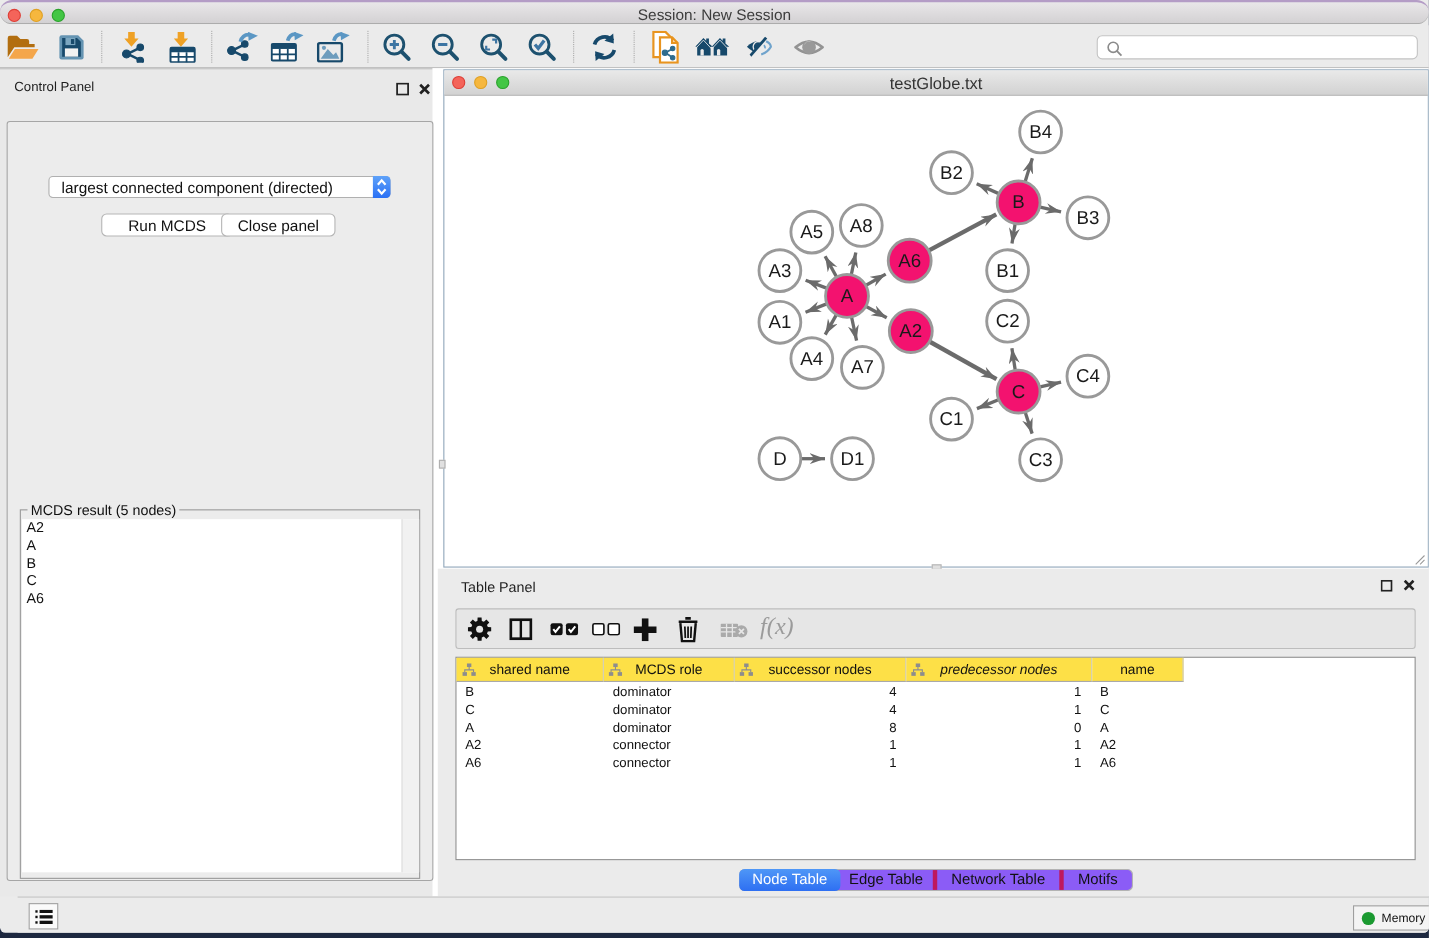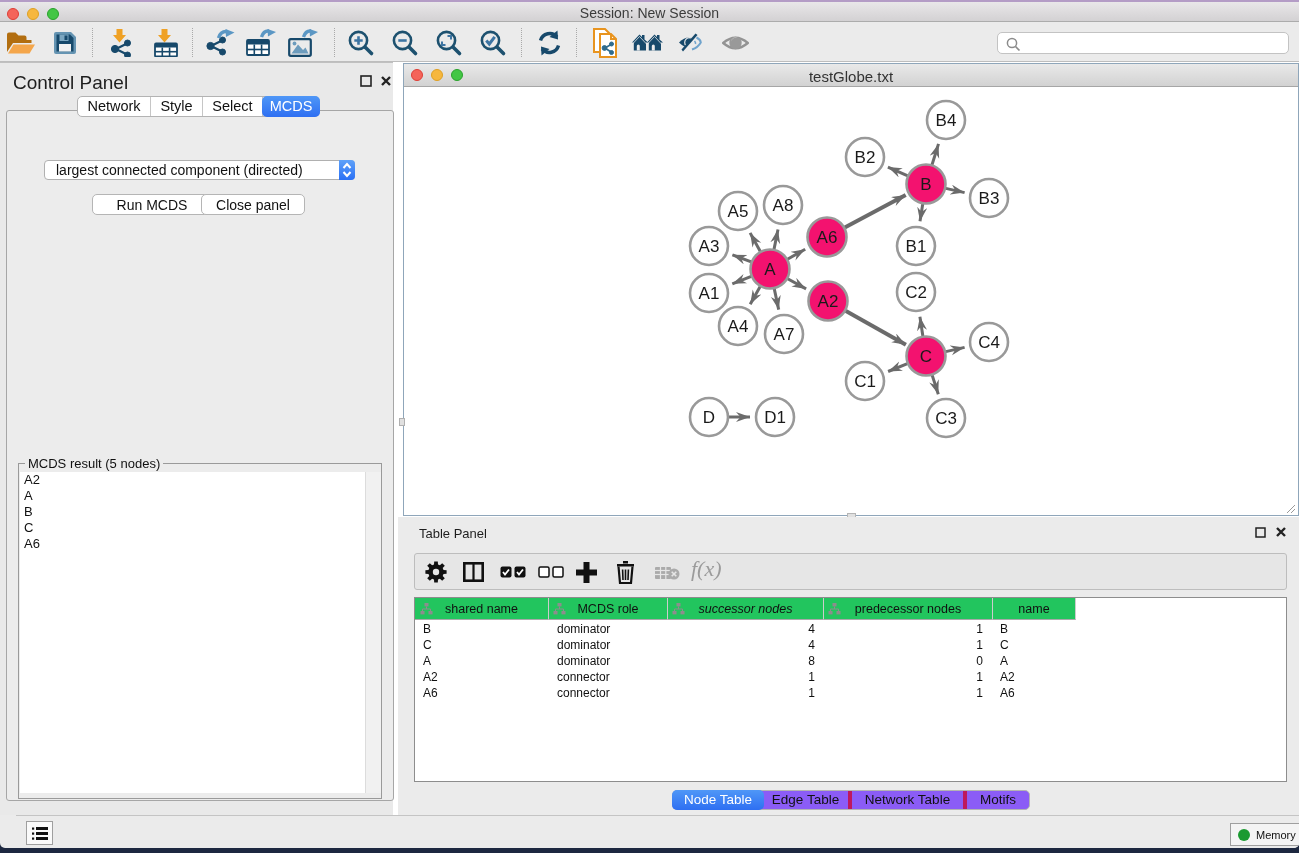--- a/index.html
+++ b/index.html
@@ -4,35 +4,35 @@
 <style>
   * { margin:0; padding:0; box-sizing:border-box; }
   html,body { width:1299px; height:853px; overflow:hidden; }
   body { font-family:"Liberation Sans", sans-serif; background:#1d2840; position:relative; }
   .abs { position:absolute; }
   #appwin { position:absolute; left:0; top:0; width:1299px; height:848px;
     background:#ebebeb; border-radius:0 0 5px 5px; overflow:hidden; }
   
   #titlebar { position:absolute; left:0; top:0; width:1299px; height:22px;
     background:linear-gradient(#e9e7e9, #d3d1d3);
-    border-top:2px solid #b49cc6; border-bottom:1px solid #acacac; }
+    border-top:2px solid #b49cc6; border-bottom:1px solid #acacac;border-radius:11px; }
   #titlebar .title { position:absolute; left:0; right:0; top:2.5px; text-align:center;
     font-size:14px; color:#3c3c3c; }
   .tl { position:absolute; top:6px; width:12px; height:12px; border-radius:50%; }
   
   #toolbar { position:absolute; left:0; top:23px; width:1299px; height:39px;
     background:#ebebeb; border-bottom:1px solid #bdbdbd; }
   .tsep { position:absolute; top:5px; height:29px; width:0;
     border-left:1px dotted #a9a9a9; }
   #searchbox { position:absolute; left:997px; top:9px; width:292px; height:22px;
     background:#fff; border:1px solid #c3c3c3; border-radius:5px; }
   
   #cpanel { position:absolute; left:0; top:62px; width:393px; height:753px;
     background:#e9e9e9; border-top:1px solid #c0c0c0; }
-  #cpanel .ptitle { position:absolute; left:13px; top:9px; font-size:19px; color:#1e1e1e; }
+  #cpanel .ptitle { position:absolute; left:13px; top:9px; font-size:12px; color:#1e1e1e; }
   #tabpane { position:absolute; left:6px; top:47px; width:388px; height:691px;
     border:1px solid #a6a6a6; border-radius:3px; background:#ececec; }
   #tabs { position:absolute; left:77px; top:33px; height:21px; display:flex;
     background:#fff; border:1px solid #b3b3b3; border-radius:5px; z-index:5; }
   #tabs .tab { font-size:14.5px; color:#111; height:19px; line-height:19px;
     text-align:center; border-right:1px solid #c6c6c6; }
   #tabs .tab:last-child { border-right:none; }
   #tabs .tab.sel { background:linear-gradient(#4f97f7,#2e6ff2); color:#fff;
     border-radius:5px; margin:-1px; height:21px; line-height:21px; border-right:none; }
   .btn { position:absolute; background:#fff; border:1px solid #b5b5b5; border-radius:5px;
@@ -65,21 +65,21 @@
   #nettitle .title { position:absolute; left:0; right:0; top:3.5px; text-align:center;
     font-size:15px; color:#333; }
   
   #tpanel { position:absolute; left:398px; top:517px; width:901px; height:298px;
     background:#ebebeb; }
   #tpanel .ptitle { position:absolute; left:21px; top:9px; font-size:13px; color:#1e1e1e; }
   #ttoolbar { position:absolute; left:16px; top:36px; width:873px; height:37px;
     background:#e6e6e6; border:1px solid #bdbdbd; border-radius:3px; }
   #ttable { position:absolute; left:16px; top:80px; width:873px; height:185px;
     background:#fff; border:1px solid #8d8d8d; }
-  .hcell { position:absolute; top:0; height:22px; background:#22c55e;
+  .hcell { position:absolute; top:0; height:22px; background:#fde047;
     border-right:1px solid #cccccc; border-bottom:1px solid #a9a9a9;
     font-size:12.5px; color:#111; text-align:center; line-height:22px; }
   .trow { position:absolute; height:16px; font-size:12px; color:#111; line-height:16px; }
   
   #btabs { position:absolute; left:274px; top:273px; height:20px; display:flex;
     background:#8b5cf6; border:1px solid #b3b3b3; border-radius:5px; }
   #btabs .tab { font-size:13.5px; color:#111; height:18px; line-height:18px;
     border-right:4px solid #be185d; white-space:nowrap; }
   #btabs .tab:last-child { border-right:none; }
   #btabs .tab.sel { background:linear-gradient(#4f97f7,#2e6ff2); color:#fff;
@@ -279,26 +279,20 @@
         <div class="legend">MCDS result (5 nodes)</div>
         <div id="mlist">
           <div>A2</div>
             <div>A</div>
             <div>B</div>
             <div>C</div>
             <div>A6</div>
           <div class="sb"></div>
         </div>
       </div>
-    </div>
-    <div id="tabs">
-      <div class="tab" style="width:73px;">Network</div>
-      <div class="tab" style="width:52px;">Style</div>
-      <div class="tab" style="width:60px;">Select</div>
-      <div class="tab sel" style="width:58px;">MCDS</div>
     </div>
   </div>
   <div id="netframe">
     <div id="nettitle">
       <div class="tl" style="left:7px; top:5px; background:#f4645a; border:1px solid #de3e36;"></div>
       <div class="tl" style="left:27px; top:5px; background:#f6b73e; border:1px solid #dfa023;"></div>
       <div class="tl" style="left:47px; top:5px; background:#43c645; border:1px solid #2aa22c;"></div>
       <div class="title">testGlobe.txt</div>
     </div>
     <svg style="position:absolute; left:0; top:23px;" width="893" height="429" viewBox="0 0 893 429">
@@ -425,22 +419,22 @@
             <line x1="10.8" y1="1" x2="10.8" y2="13"></line>
         </g>
         <circle cx="19" cy="8" r="5.5" fill="#aaa"></circle>
         <path d="M16.7 5.7 L21.3 10.3 M21.3 5.7 L16.7 10.3" stroke="#e6e6e6" stroke-width="1.6"></path>
       </svg>
       <div class="abs" style="left:276px; top:2px; font-family:'Liberation Serif', serif; font-style:italic; font-size:22px; color:#9b9b9b;">f(x)</div>
     </div>
     <div id="ttable">
       <div class="hcell" style="left:0; width:134px;">shared name</div>
       <div class="hcell" style="left:134px; width:119px;">MCDS role</div>
-      <div class="hcell" style="left:253px; width:156px;font-style:italic;">successor nodes</div>
-      <div class="hcell" style="left:409px; width:169px;">predecessor nodes</div>
+      <div class="hcell" style="left:253px; width:156px;">successor nodes</div>
+      <div class="hcell" style="left:409px; width:169px;font-style:italic;">predecessor nodes</div>
       <div class="hcell" style="left:578px; width:83px;">name</div>
       <svg class="abs" style="left:5px; top:5px;" width="13" height="12" viewBox="0 0 13 12">
           <g fill="#8d8d8d">
             <rect x="4.5" y="0" width="4" height="3.4"></rect>
             <rect x="0.5" y="8" width="4" height="3.4"></rect>
             <rect x="8.5" y="8" width="4" height="3.4"></rect>
             <path d="M6.5 3.4 V6 M2.5 8 V6 H10.5 V8" stroke="#8d8d8d" fill="none"></path>
           </g>
         </svg>
       <svg class="abs" style="left:138px; top:5px;" width="13" height="12" viewBox="0 0 13 12">

